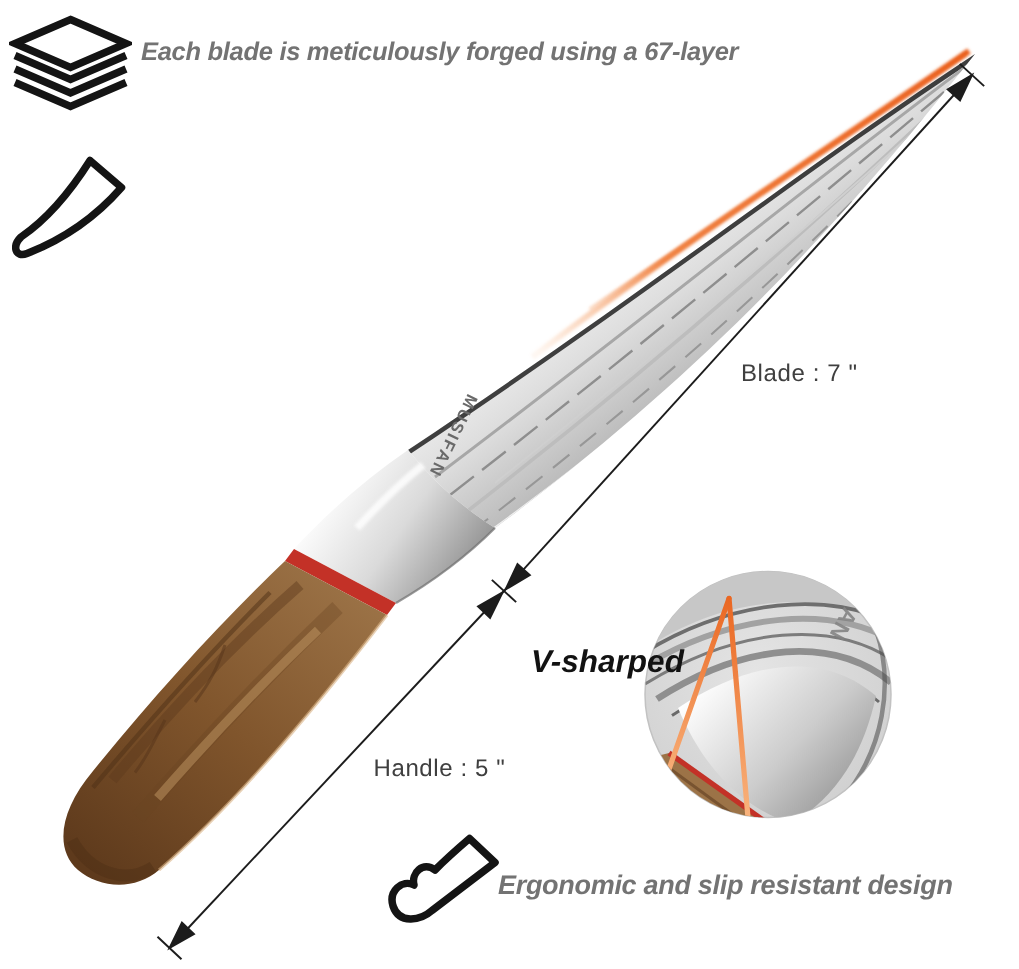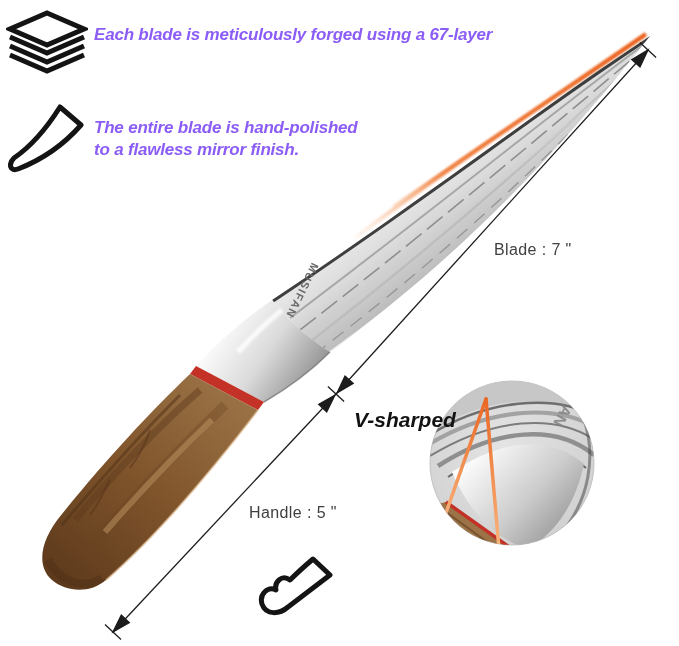--- a/index.html
+++ b/index.html
@@ -3,21 +3,21 @@
 <meta charset="utf-8">
 <style>
   html,body{margin:0;padding:0;background:#fff;}
   #stage{
     position:relative;width:679px;height:646px;background:#ffffff;
     font-family:"Liberation Sans",sans-serif;overflow:hidden;
   }
   .abs{position:absolute;}
   .feature-text{
     font-style:italic;font-weight:700;font-size:17px;line-height:22px;
-    color:#8b5cf6;letter-spacing:-0.2px;white-space:nowrap;
+    color:#737373;letter-spacing:-0.2px;white-space:nowrap;
   }
   .feature-text.small{font-size:18px;}
   .dim-label{
     font-weight:400;font-size:16px;color:#3f3f3f;letter-spacing:.4px;white-space:nowrap;
   }
   .v-label{
     font-style:italic;font-weight:700;font-size:21px;color:#121212;white-space:nowrap;
   }
   svg{display:block;}
 </style>
@@ -164,27 +164,26 @@
       <polygon points="41,3 78,19 41,35 4,19" fill="#ffffff"></polygon>
     </g>
   </svg>
   <div class="abs feature-text" style="left:94px;top:24px">
     <div>Each blade is meticulously forged using a 67-layer</div>
   </div>
 
   <svg class="abs" style="left:8px;top:104px" width="76" height="70" viewBox="0 0 76 70">
     <path d="M52,3 L73,21 C52,45 28,58 10,65 C2,68 0,60 6,54 C25,41 40,22 52,3 Z" fill="#ffffff" stroke="#141414" stroke-width="5" stroke-linejoin="round"></path>
   </svg>
-  <div class="abs feature-text" style="left:94px;top:117px">
-    <div>The entire blade is hand-polished</div>
-    <div>to a flawless mirror finish.</div>
-  </div>
 
   <div class="abs dim-label" style="left:494px;top:241px">Blade : 7 "</div>
   <div class="abs dim-label" style="left:249px;top:504px">Handle : 5 "</div>
 
-  <div class="abs v-label" style="left:354px;top:408px">V-sharped</div>
+  <div class="abs v-label" style="left:354px;top:430px">V-sharped</div>
 
   <svg class="abs" style="left:258px;top:556px" width="78" height="60" viewBox="0 0 78 60">
     <path d="M55,3 L72,19 L30,51 C22,58 8,60 4,48 C1,38 10,30 18,34 C16,26 24,18 32,24 C40,16 48,9 55,3 Z" fill="#ffffff" stroke="#141414" stroke-width="5" stroke-linejoin="round"></path>
   </svg>
+  <div class="abs feature-text small" style="left:332px;top:579px">
+    <div>Ergonomic and slip resistant design</div>
+  </div>
 
 </div>
 
 </body></html>

